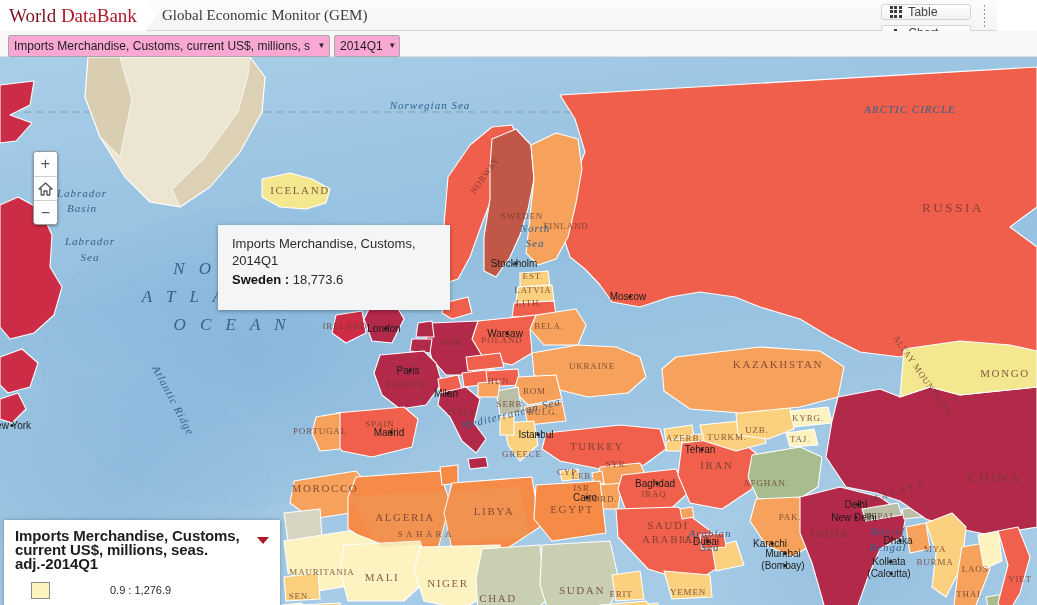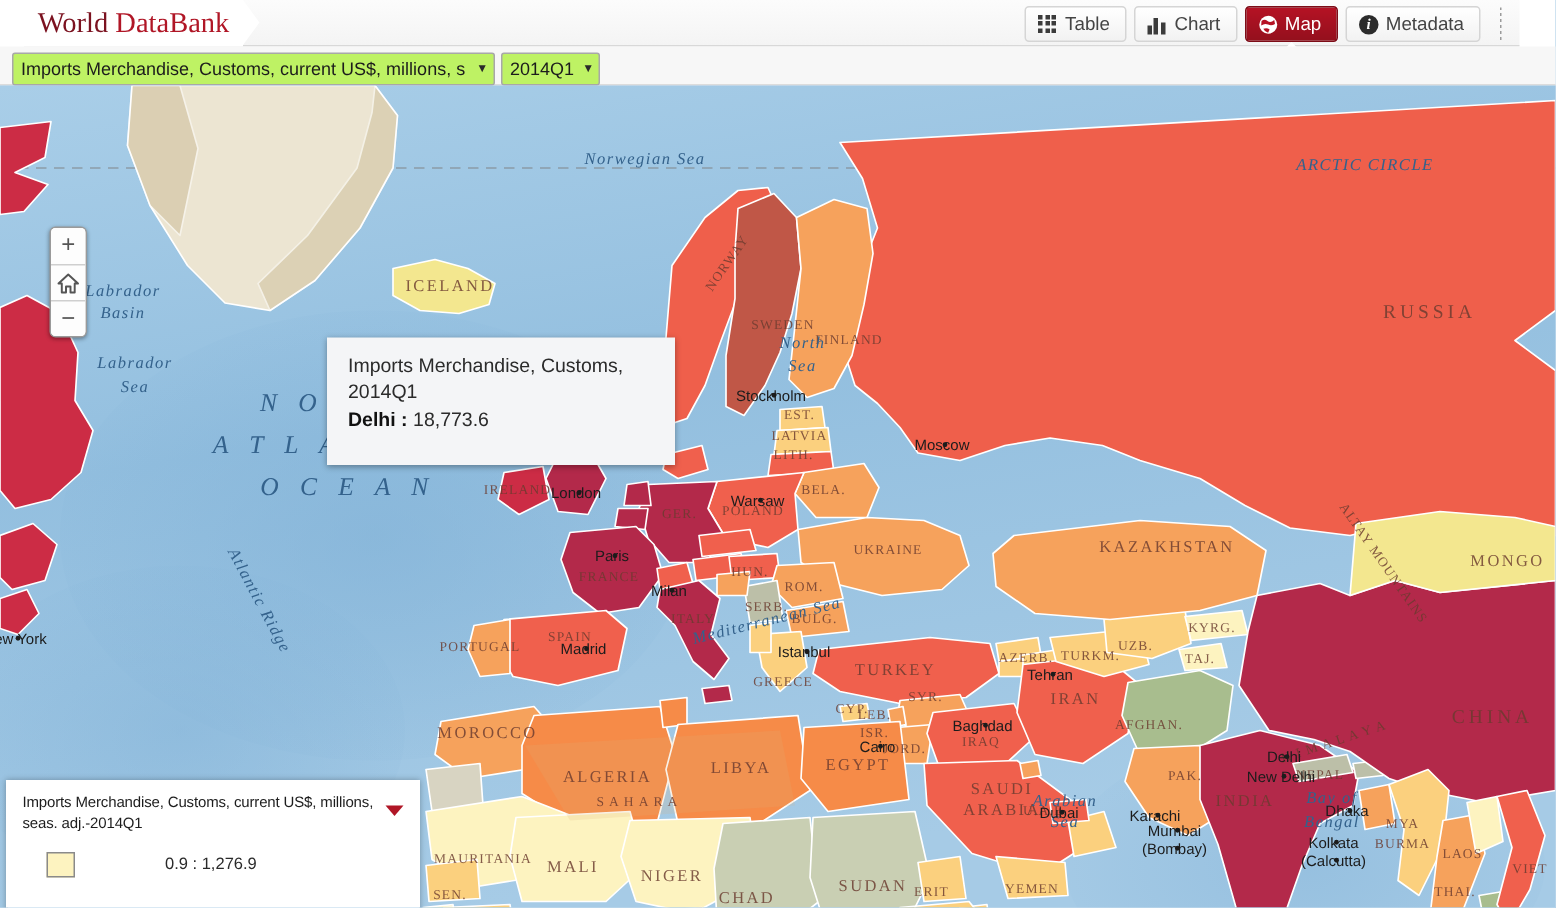--- a/index.html
+++ b/index.html
@@ -5,21 +5,21 @@
   * { margin:0; padding:0; box-sizing:border-box; }
   html,body { width:1037px; height:605px; overflow:hidden; }
   body {
     font-family:"Liberation Sans", sans-serif;
     background:#ffffff;
     -webkit-font-smoothing:antialiased;
   }
 
   
   #topbar {
-    position:absolute; left:16px; top:0; width:997px; height:31px;
+    position:absolute; left:0; top:0; width:997px; height:31px;
     background:linear-gradient(to bottom,#fcfcfc 0%,#f4f4f4 100%);
     border-bottom:1px solid #d8d8d8;
   }
   #brand {
     position:absolute; left:0; top:0; width:146px; height:31px;
     background:#ffffff;
     font-family:"Liberation Serif", serif;
     font-size:19px; line-height:31px; text-align:center; white-space:nowrap;
   }
   #brand .w1 { color:#7b1220; }
@@ -28,21 +28,21 @@
     content:""; position:absolute; right:-11px; top:0;
     border-top:15.5px solid transparent;
     border-bottom:15.5px solid transparent;
     border-left:11px solid #ffffff;
   }
   #app-title {
     position:absolute; left:162px; top:0; height:31px; line-height:31px;
     font-family:"Liberation Serif", serif;
     font-size:15px; color:#3a3a3a; white-space:nowrap;
   }
-  #viewtabs { position:absolute; right:26px; top:4px; height:24px; display:flex; gap:5px; }
+  #viewtabs { position:absolute; right:26px; top:4px; height:24px; display:flex; gap:5px;flex-direction:column; }
   .vtab {
     height:24px; display:flex; align-items:center; gap:5px;
     padding:0 10px 0 8px;
     border:1px solid #d5d5d5; border-radius:3px;
     background:linear-gradient(to bottom,#ffffff 0%,#f2f2f2 100%);
     font-size:12.5px; color:#444; white-space:nowrap; cursor:pointer;
     position:relative;
   }
   .vtab.active {
     background:linear-gradient(to bottom,#b51224 0%,#94101d 100%);
@@ -74,21 +74,21 @@
              font-family:"Liberation Serif", serif; font-style:italic;
              font-size:10px; line-height:13px; text-align:center; font-weight:bold; }
 
   
   #selbar {
     position:absolute; left:0; top:31px; width:1037px; height:26px;
     background:#f7f7f7; border-bottom:1px solid #dcdcdc;
   }
   .sel {
     position:absolute; top:4px; height:22px;
-    border:1px solid #a8a8a8; border-radius:2px; background:#bef264;
+    border:1px solid #a8a8a8; border-radius:2px; background:#f9a8d4;
     display:flex; align-items:center; cursor:pointer;
   }
   .sel .txt {
     font-size:12px; color:#1c1c1c; padding:0 3px 0 5px;
     white-space:nowrap; overflow:hidden; text-overflow:clip;
   }
   .sel .car {
     width:13px; flex:0 0 13px; text-align:center;
     font-size:8px; color:#2a2a2a; line-height:1;
   }
@@ -147,21 +147,21 @@
   #tooltip .val { margin-top:2px; }
   #tooltip .val b { color:#111; }
 
   
   #legend {
     position:absolute; left:4px; top:463px; width:276px; height:142px;
     background:#ffffff; box-shadow:0 0 4px rgba(0,0,0,.3);
     padding:9px 10px 6px 11px;
   }
   #legend-title {
-    font-size:10px; font-weight:normal; color:#1d1d1d; line-height:14px;
+    font-size:15px; font-weight:bold; color:#1d1d1d; line-height:14px;
     width:240px; letter-spacing:-0.1px;
   }
   #legend-caret {
     position:absolute; right:11px; top:17px;
     width:0; height:0;
     border-left:6px solid transparent; border-right:6px solid transparent;
     border-top:7px solid #b01626; cursor:pointer;
   }
   #legend-items { margin-top:9px; }
   .lrow { display:flex; align-items:center; height:20px;gap:38px; }
@@ -170,20 +170,21 @@
 </style>
 </head>
 <body>
 
 <div id="topbar">
 
   <div id="brand">
     <span class="w1">World </span><span class="w2">DataBank</span>
   </div>
 
+  <div id="app-title">Global Economic Monitor (GEM)</div>
 
   <div id="viewtabs">
 
     <div class="vtab">
       <span class="ic ic-table">
           <i></i>
           <i></i>
           <i></i>
           <i></i>
           <i></i>
@@ -554,21 +555,21 @@
         <path d="M7.5 1 L14 7 L11.8 7 L11.8 13 L9 13 L9 9 L6 9 L6 13 L3.2 13 L3.2 7 L1 7 Z" fill="none" stroke="#555" stroke-width="1.3" stroke-linejoin="round"></path>
       </svg>
     </div>
     <div>−</div>
   </div>
 
   <div id="tooltip">
     <div>Imports Merchandise, Customs,</div>
     <div>2014Q1</div>
     <div class="val">
-      <b>Delhi :</b>
+      <b>Sweden :</b>
       <span>18,773.6</span>
     </div>
   </div>
 
   <div id="legend">
     <div id="legend-title">Imports Merchandise, Customs, current US$, millions, seas. adj.-2014Q1</div>
     <div id="legend-caret"></div>
     <div id="legend-items">
         <div class="lrow">
           <span class="lsw" style="background: rgb(253, 243, 192);"></span>

